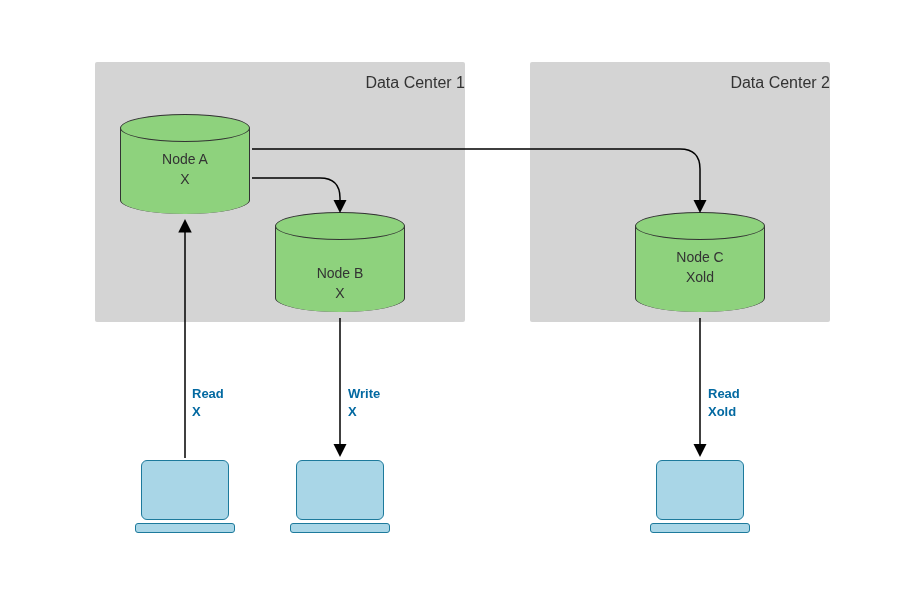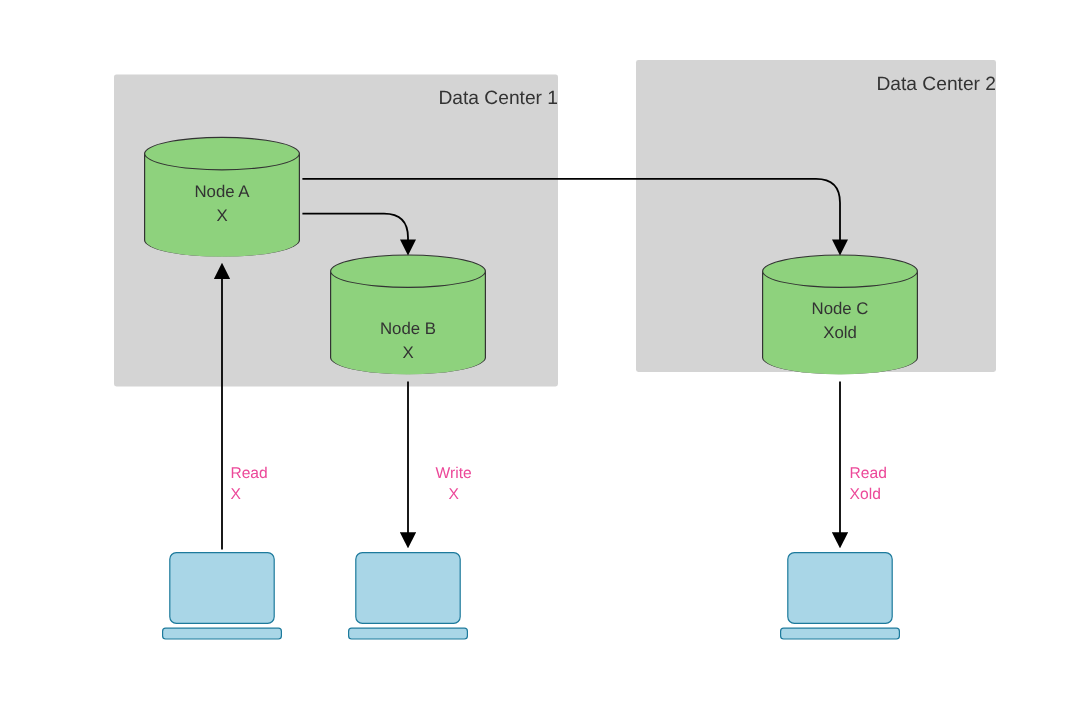--- a/index.html
+++ b/index.html
@@ -76,38 +76,39 @@
     background: #a9d6e7;
     border: 1.5px solid #1d7a9c;
     border-radius: 3px;
     box-sizing: border-box;
   }
   .edge-label {
     position: absolute;
     font-size: 13px;
     text-align: center;
     line-height: 1.4;
-    color: #ec4899;
+    color: #0369a1;
+    font-weight: bold;
   }
   svg.arrows {
     position: absolute;
     top: 0;
     left: 0;
     width: 900px;
     height: 600px;
     pointer-events: none;
   }
 </style>
 </head>
 <body>
 
 <div class="dc-box" style="left:95px; top:62px; width:370px; height:260px;">
   <div class="dc-title">Data Center 1</div>
 </div>
-<div class="dc-box" style="left:530px; top:50px; width:300px; height:260px;">
+<div class="dc-box" style="left:530px; top:62px; width:300px; height:260px;">
   <div class="dc-title">Data Center 2</div>
 </div>
 
 <div class="cylinder" style="left:120px; top:128px;">
   <div class="cyl-body" style="height:86px;">
     <div class="cyl-top"></div>
     <div class="cyl-label" style="top:22px;">
       <span>Node A</span><br>
       <span>X</span>
     </div>
@@ -144,21 +145,21 @@
 </div>
 <div class="laptop" style="left:650px; top:460px;">
   <div class="lap-screen"></div>
   <div class="lap-base"></div>
 </div>
 
 <div class="edge-label" style="left:192px; top:385px; width:60px; text-align:left;">
   <span>Read</span><br>
   <span>X</span>
 </div>
-<div class="edge-label" style="left:348px; top:385px; width:60px; text-align:center;">
+<div class="edge-label" style="left:348px; top:385px; width:60px; text-align:left;">
   <span>Write</span><br>
   <span>X</span>
 </div>
 <div class="edge-label" style="left:708px; top:385px; width:60px; text-align:left;">
   <span>Read</span><br>
   <span>Xold</span>
 </div>
 
 <svg class="arrows">
   <defs>

